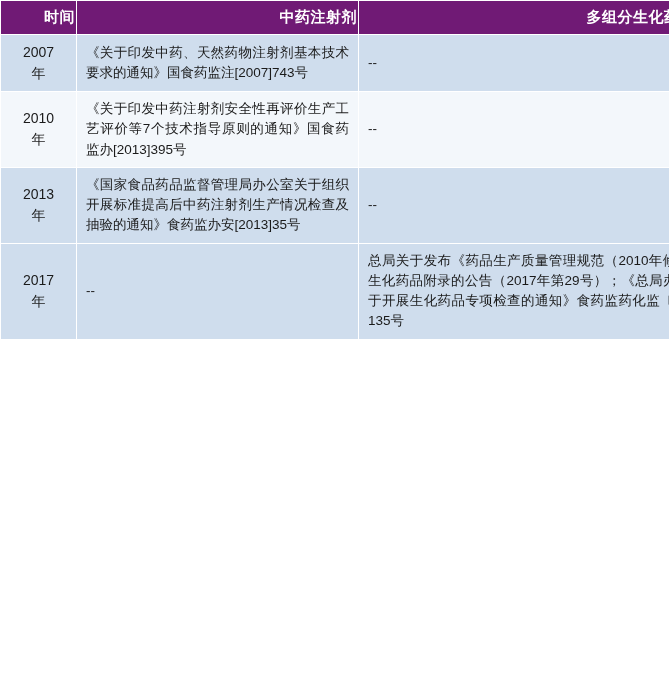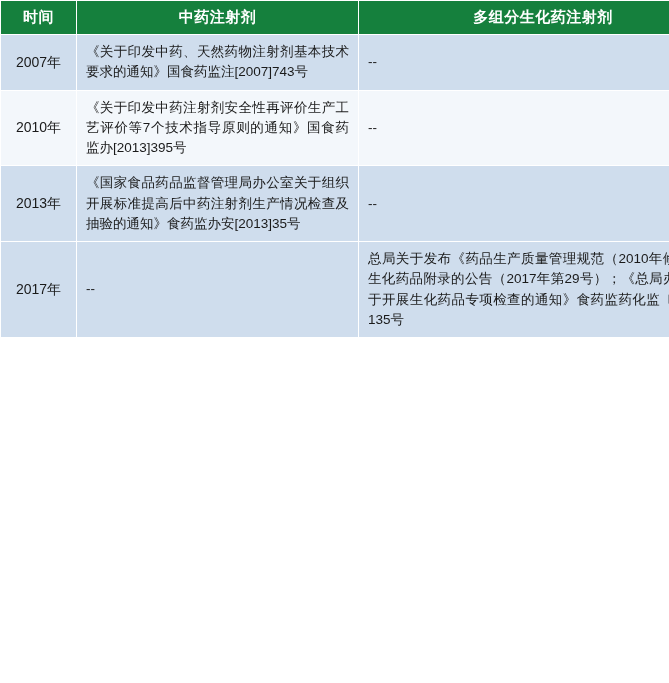--- a/index.html
+++ b/index.html
@@ -22,26 +22,26 @@
     width: 669px;
     table-layout: fixed;
   }
   table.policy-table th,
   table.policy-table td {
     border: 1px solid #ffffff;
     vertical-align: middle;
     box-sizing: border-box;
   }
   thead th {
-    background: #15803d;
+    background: #701a75;
     color: #ffffff;
     font-size: 15px;
     font-weight: bold;
     height: 34px;
-    text-align: center;
+    text-align: right;
     letter-spacing: 0.5px;
     border: 1px solid #ffffff;
   }
   thead th.col-year {
     width: 76px;
   }
   thead th.col-tcm {
     width: 282px;
     margin-left: 16px;
   }
@@ -51,21 +51,21 @@
   tbody td {
     font-size: 13.5px;
     line-height: 1.5;
     color: #1a1a1a;
     padding: 7px 9px;
   }
   tbody td.year-cell {
     width: 76px;
     text-align: center;
     font-size: 14px;
-    padding: 7px 6px;
+    padding: 7px 16px;
   }
   tbody td.doc-cell {
     text-align: justify;
     text-justify: inter-ideograph;
   }
   tbody tr.row-shaded td {
     background: #cfdded;
   }
   tbody tr.row-plain td {
     background: #f3f7fb;

